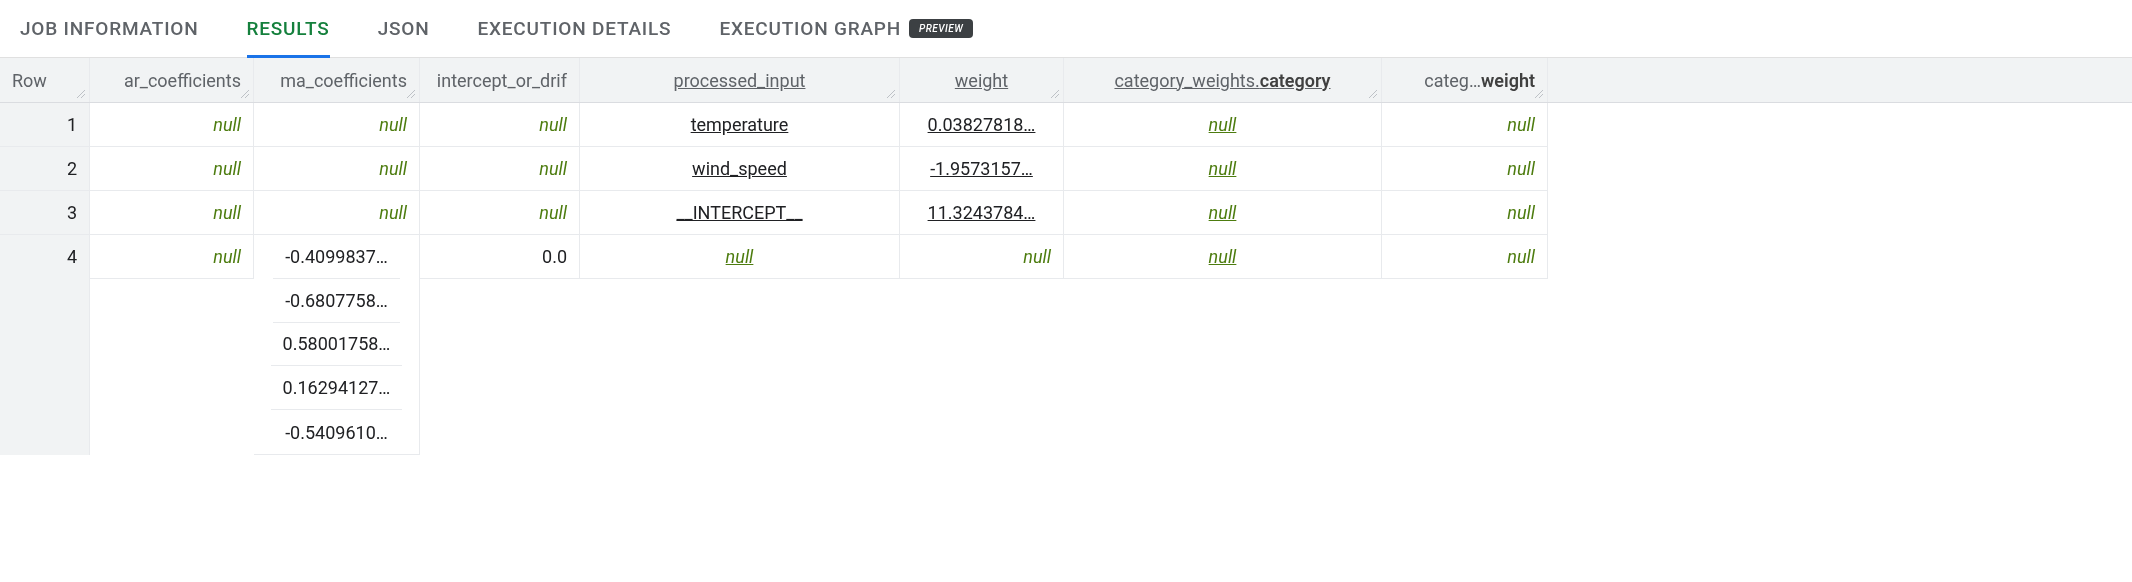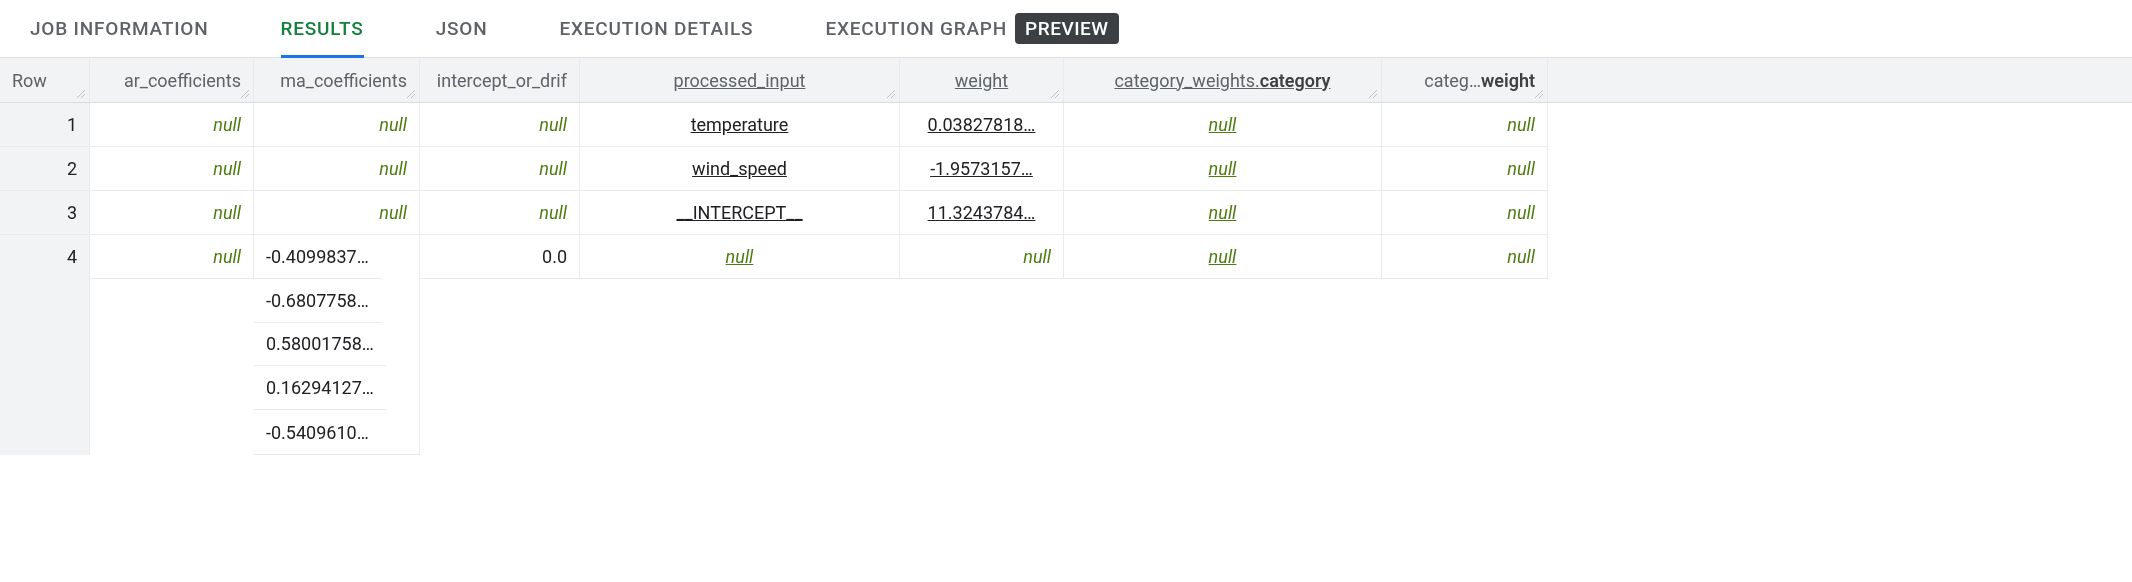--- a/index.html
+++ b/index.html
@@ -5,22 +5,22 @@
     * { margin: 0; padding: 0; box-sizing: border-box; }
     body {
       font-family: Roboto, "Helvetica Neue", Arial, sans-serif;
       font-size: 18px;
       color: #202124;
       background: #fff;
     }
     .tabs {
       display: flex;
       align-items: center;
-      gap: 72px;
-      padding: 0 30px;
+      gap: 48px;
+      padding: 0 20px;
       border-bottom: 1px solid #e0e0e0;
       height: 58px;
     }
     .tab {
       display: flex;
       align-items: center;
       height: 100%;
       font-size: 19px;
       font-weight: 500;
       letter-spacing: 0.8px;
@@ -36,26 +36,27 @@
       position: absolute;
       bottom: -1px;
       left: 0;
       right: 0;
       height: 3px;
       background: #1a73e8;
     }
     .tab-badge {
       background: #3c4043;
       color: #fff;
-      font-size: 19px;
+      font-size: 10px;
       font-weight: 500;
       letter-spacing: 0.5px;
       padding: 4px 10px;
       border-radius: 4px;
       margin-left: 8px;
+      font-style: italic;
     }
 
     .grid {
       position: relative;
     }
     .header-row, .body-row {
       display: flex;
       width: 100%;
     }
     .header-row {
@@ -115,21 +116,21 @@
     .c-pi  { width: 320px; flex: 0 0 320px; }
     .c-w   { width: 164px; flex: 0 0 164px; }
     .c-cat { width: 318px; flex: 0 0 318px; }
     .c-cw  { width: 166px; flex: 0 0 166px; }
 
     .bold-span { font-weight: 600; color:#404040; }
     .ma-stack {
       display: flex;
       flex-direction: column;
       padding: 0;
-      align-items: flex-start;
+      align-items: center;
     }
     .ma-stack .subcell {
       border-bottom: 1px solid #e8eaed;
       height: 44px;
       display: flex;
       align-items: center;
       justify-content: flex-end;
       padding: 0 12px;
     }
     .rowhead-4 {

